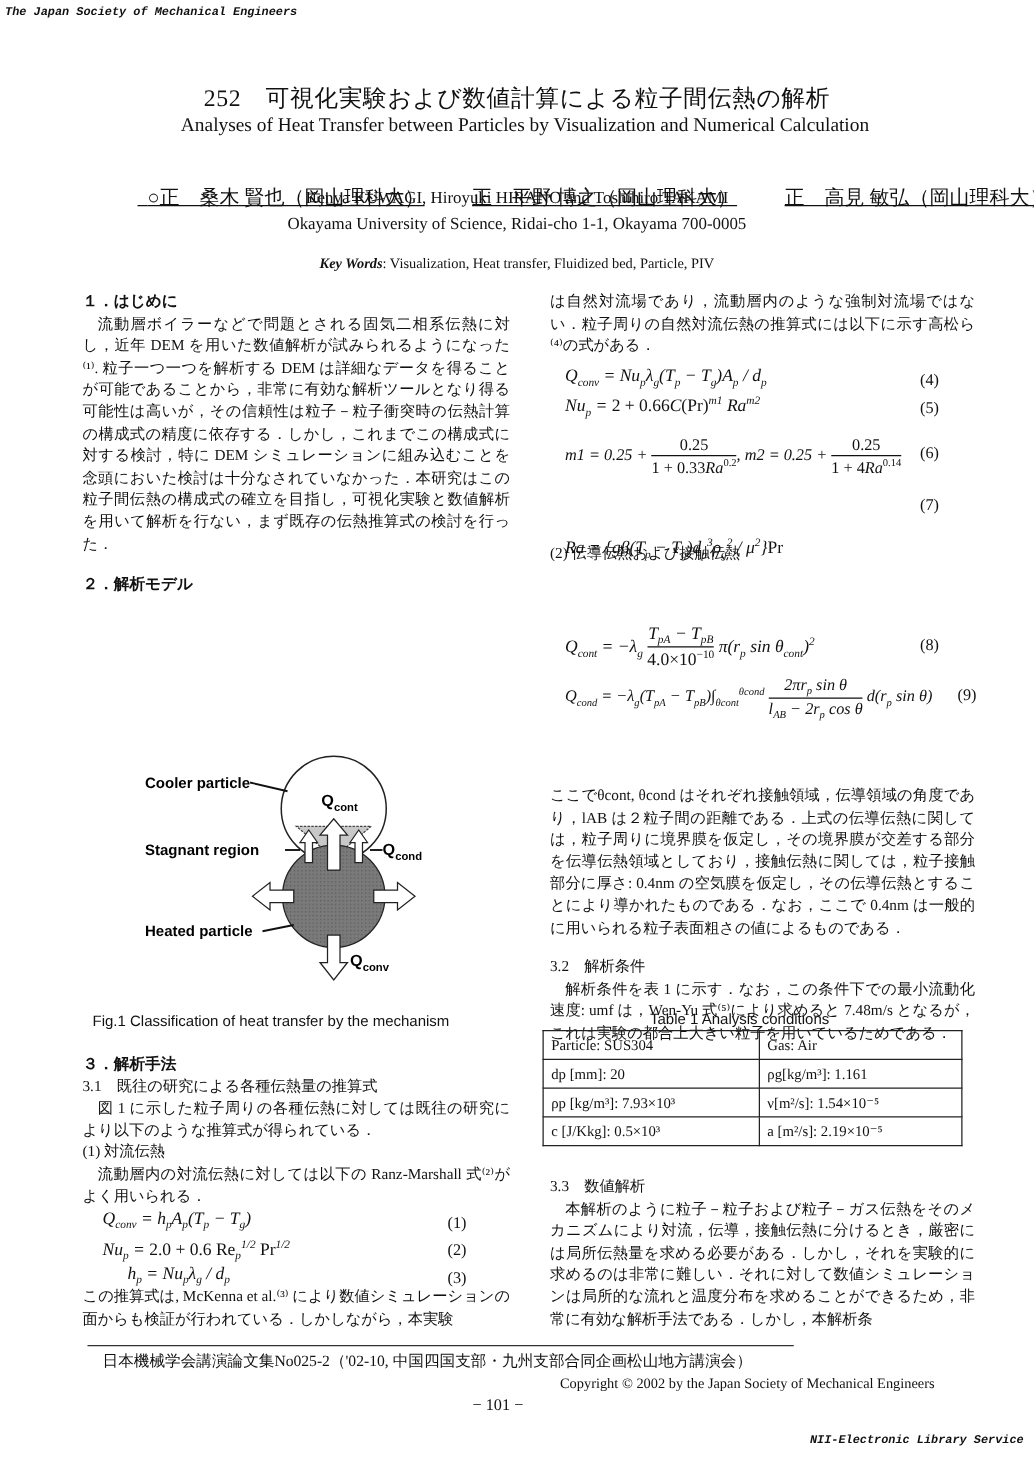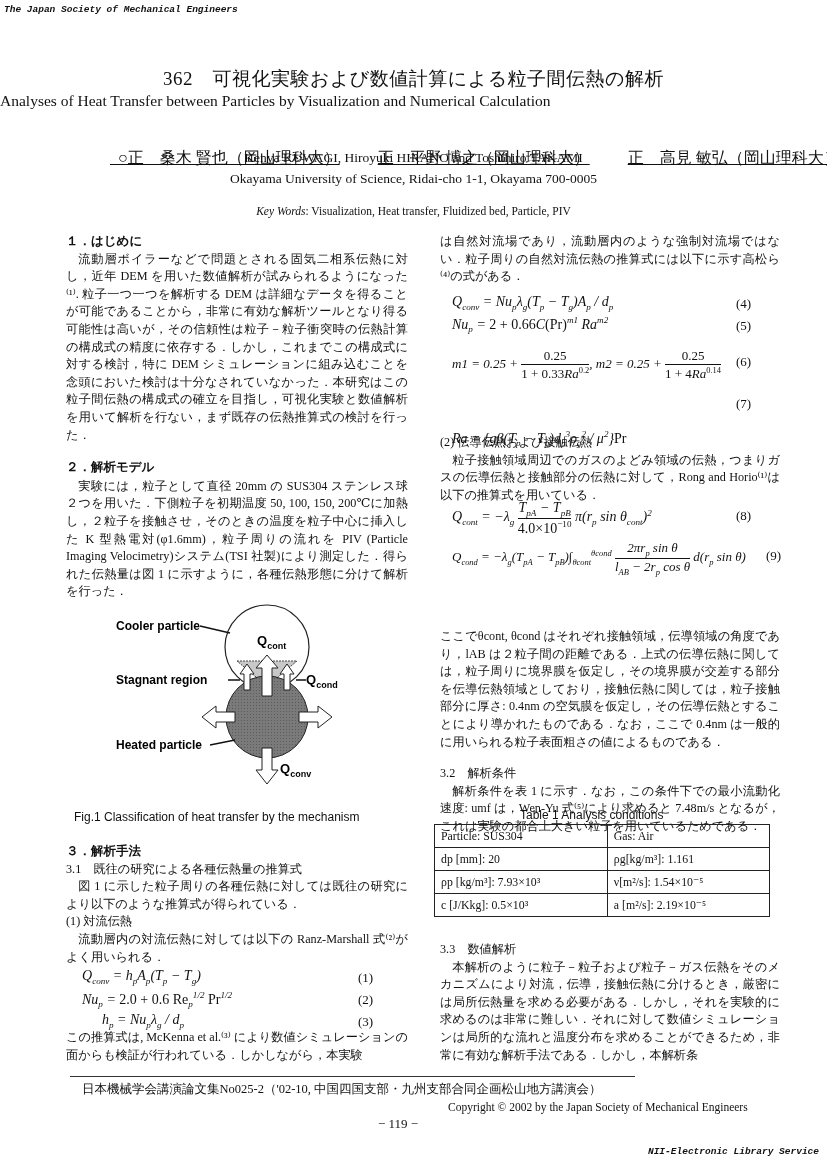--- a/index.html
+++ b/index.html
@@ -1,55 +1,54 @@
 <!DOCTYPE html>
 <html><head>
 <meta charset="utf-8">
 <style>
   html, body { margin:0; padding:0; background:#fff; }
   body { width:827px; height:1170px; position:relative; overflow:hidden; color:#111;
          font-family:"Liberation Serif", "DejaVu Serif", serif; }
   .abs { position:absolute; }
   .mono { font-family:"Liberation Mono","DejaVu Sans Mono", monospace; font-style:italic; font-weight:bold; font-size:9.5px; }
   .jtitle { left:0; right:0; top:66px; text-align:center; font-size:19px; letter-spacing:0.5px; }
-  .etitle { left:0; right:0; top:92px; text-align:left; font-size:15.5px; }
+  .etitle { left:13px; right:0; top:92px; text-align:center; font-size:15.5px; }
   .authors { left:110px; top:130px; font-size:16px; white-space:pre;text-decoration:underline; }
   .authors span { margin-right:38px; }
   .center { left:0; right:0; text-align:center; font-size:13.5px; }
   .kw { left:0; right:0; top:205px; text-align:center; font-size:11.5px; }
-  .kw i { font-style:italic; }
+  .kw i { font-style:italic;font-weight:bold; }
   .col { font-size:12.2px; line-height:17.6px; }
   .h1 { font-family:"Liberation Sans","DejaVu Sans",sans-serif; font-weight:bold; font-size:12.5px; }
   p.par { margin:0; text-indent:1em; text-align:justify; }
   .eq { position:absolute; font-style:italic; font-size:14px; white-space:nowrap; }
   .eqn { position:absolute; font-size:13px; }
   sub, sup { font-size:0.65em; }
   .fig { font-family:"Liberation Sans","DejaVu Sans",sans-serif; font-weight:bold; }
   table.t1 { border-collapse:collapse; font-size:11.8px; }
   table.t1 td { border:1px solid #222; padding:2px 6px; height:18px; }
   .cap { font-family:"Liberation Sans","DejaVu Sans",sans-serif; font-size:12px; }
 </style>
 </head>
 <body>
 
 <div class="abs mono" style="left:4px;top:4px;">The Japan Society of Mechanical Engineers</div>
-<div class="abs jtitle">362　可視化実験および数値計算による粒子間伝熱の解析</div>
+<div class="abs jtitle">252　可視化実験および数値計算による粒子間伝熱の解析</div>
 <div class="abs etitle">Analyses of Heat Transfer between Particles by Visualization and Numerical Calculation</div>
 <div class="abs authors">
   <span>○正　桑木 賢也（岡山理科大）</span><span>正　平野 博之（岡山理科大）</span><span>正　高見 敏弘（岡山理科大）</span>
 </div>
 <div class="abs center" style="top:150px;">Kenya KUWAGI, Hiroyuki HIRANO and Toshihiro TAKAMI</div>
 <div class="abs center" style="top:171px;">Okayama University of Science, Ridai-cho 1-1, Okayama 700-0005</div>
 <div class="abs kw"><i>Key Words</i><span>: Visualization, Heat transfer, Fluidized bed, Particle, PIV</span></div>
 
 <div class="abs col" style="left:66px;top:233px;width:342px;">
   <div class="h1">１．はじめに</div>
   <p class="par">流動層ボイラーなどで問題とされる固気二相系伝熱に対し，近年 DEM を用いた数値解析が試みられるようになった⁽¹⁾. 粒子一つ一つを解析する DEM は詳細なデータを得ることが可能であることから，非常に有効な解析ツールとなり得る可能性は高いが，その信頼性は粒子－粒子衝突時の伝熱計算の構成式の精度に依存する．しかし，これまでこの構成式に対する検討，特に DEM シミュレーションに組み込むことを念頭においた検討は十分なされていなかった．本研究はこの粒子間伝熱の構成式の確立を目指し，可視化実験と数値解析を用いて解析を行ない，まず既存の伝熱推算式の検討を行った．</p>
   <div class="h1" style="margin-top:16px;font-family:Liberation Mono, monospace;">２．解析モデル</div>
-  <p class="par">実験には，粒子として直径 20mm の SUS304 ステンレス球２つを用いた．下側粒子を初期温度 50, 100, 150, 200℃に加熱し，２粒子を接触させ，そのときの温度を粒子中心に挿入した K 型熱電対(φ1.6mm)，粒子周りの流れを PIV (Particle Imaging Velocimetry)システム(TSI 社製)により測定した．得られた伝熱量は図 1 に示すように，各種伝熱形態に分けて解析を行った．</p>
 </div>
 
 <svg class="abs" style="left:100px;top:600px;" width="300" height="200" viewBox="0 0 300 200">
   <defs>
     <pattern id="grain" width="3" height="3" patternUnits="userSpaceOnUse">
       <rect width="3" height="3" fill="#7a7a7a"></rect>
         <rect width="1" height="1" fill="#5a5a5a"></rect>
     </pattern>
   </defs>
   <circle cx="167" cy="47" r="42" fill="#fff" stroke="#222" stroke-width="1.2"></circle>
@@ -97,21 +96,20 @@
 <div class="eq" style="left:452px;top:294px;">Q<sub>conv</sub> = Nu<sub>p</sub>λ<sub>g</sub>(T<sub>p</sub> − T<sub>g</sub>)A<sub>p</sub> / d<sub>p</sub></div>
 <div class="eqn" style="left:736px;top:296px;">(4)</div>
 <div class="eq" style="left:452px;top:315px;">Nu<sub>p</sub> = <span style="font-style:normal">2 + 0.66</span>C<span style="font-style:normal">(Pr)</span><sup>m1</sup> Ra<sup>m2</sup></div>
 <div class="eqn" style="left:736px;top:318px;">(5)</div>
 <div class="eq" style="left:452px;top:348px;font-size:13px;">m1 = 0.25 + <span style="display:inline-block;text-align:center;vertical-align:middle;font-style:normal"><span style="display:block;border-bottom:1px solid #111">0.25</span><span style="display:block">1 + 0.33<i>Ra</i><sup>0.2</sup></span></span>, m2 = 0.25 + <span style="display:inline-block;text-align:center;vertical-align:middle;font-style:normal"><span style="display:block;border-bottom:1px solid #111">0.25</span><span style="display:block">1 + 4<i>Ra</i><sup>0.14</sup></span></span></div>
 <div class="eqn" style="left:736px;top:354px;">(6)</div>
 <div class="eq" style="left:452px;top:393px;margin-top:36px;">Ra = {gβ(T<sub>p</sub> − T<sub>g</sub>)d<sub>p</sub><sup>3</sup>ρ<sub>g</sub><sup>2</sup> / μ<sup>2</sup>}<span style="font-style:normal">Pr</span></div>
 <div class="eqn" style="left:736px;top:396px;">(7)</div>
 <div class="abs col" style="left:440px;top:414px;width:340px;margin-top:20px;">
   <div>(2) 伝導伝熱および接触伝熱</div>
-  <p class="par">粒子接触領域周辺でのガスのよどみ領域の伝熱，つまりガスの伝導伝熱と接触部分の伝熱に対して，Rong and Horio⁽¹⁾は以下の推算式を用いている．</p>
 </div>
 <div class="eq" style="left:452px;top:500px;">Q<sub>cont</sub> = −λ<sub>g</sub> <span style="display:inline-block;text-align:center;vertical-align:middle"><span style="display:block;border-bottom:1px solid #111">T<sub>pA</sub> − T<sub>pB</sub></span><span style="display:block;font-style:normal">4.0×10<sup>−10</sup></span></span> π(r<sub>p</sub> sin θ<sub>cont</sub>)<sup>2</sup></div>
 <div class="eqn" style="left:736px;top:508px;">(8)</div>
 <div class="eq" style="left:452px;top:540px;font-size:13px;">Q<sub>cond</sub> = −λ<sub>g</sub>(T<sub>pA</sub> − T<sub>pB</sub>)∫<sub>θcont</sub><sup>θcond</sup> <span style="display:inline-block;text-align:center;vertical-align:middle"><span style="display:block;border-bottom:1px solid #111">2πr<sub>p</sub> sin θ</span><span style="display:block">l<sub>AB</sub> − 2r<sub>p</sub> cos θ</span></span> d(r<sub>p</sub> sin θ)</div>
 <div class="eqn" style="left:766px;top:548px;">(9)</div>
 
 <div class="abs col" style="left:440px;top:584px;width:340px;margin-top:44px;">
   <p class="par" style="text-indent:0">ここでθcont, θcond はそれぞれ接触領域，伝導領域の角度であり，lAB は２粒子間の距離である．上式の伝導伝熱に関しては，粒子周りに境界膜を仮定し，その境界膜が交差する部分を伝導伝熱領域としており，接触伝熱に関しては，粒子接触部分に厚さ: 0.4nm の空気膜を仮定し，その伝導伝熱とすることにより導かれたものである．なお，ここで 0.4nm は一般的に用いられる粒子表面粗さの値によるものである．</p>
   <div style="margin-top:14px;">3.2　解析条件</div>
   <p class="par">解析条件を表 1 に示す．なお，この条件下での最小流動化速度: umf は，Wen-Yu 式⁽⁵⁾により求めると 7.48m/s となるが，これは実験の都合上大きい粒子を用いているためである．</p>
@@ -140,14 +138,14 @@
   </table>
 
 <div class="abs col" style="left:440px;top:941px;width:340px;">
   <div>3.3　数値解析</div>
   <p class="par">本解析のように粒子－粒子および粒子－ガス伝熱をそのメカニズムにより対流，伝導，接触伝熱に分けるとき，厳密には局所伝熱量を求める必要がある．しかし，それを実験的に求めるのは非常に難しい．それに対して数値シミュレーションは局所的な流れと温度分布を求めることができるため，非常に有効な解析手法である．しかし，本解析条</p>
 </div>
 
 <div class="abs" style="left:70px;top:1076px;width:565px;border-top:1px solid #333;"></div>
 <div class="abs" style="left:82px;top:1081px;font-size:12.5px;">日本機械学会講演論文集No025-2（'02-10, 中国四国支部・九州支部合同企画松山地方講演会）</div>
 <div class="abs" style="left:448px;top:1101px;font-size:11.5px;">Copyright © 2002 by the Japan Society of Mechanical Engineers</div>
-<div class="abs" style="left:378px;top:1116px;font-size:13px;">− 119 −</div>
+<div class="abs" style="left:378px;top:1116px;font-size:13px;">− 101 −</div>
 <div class="abs mono" style="right:8px;top:1146px;">NII-Electronic Library Service</div>
 
 </body></html>

